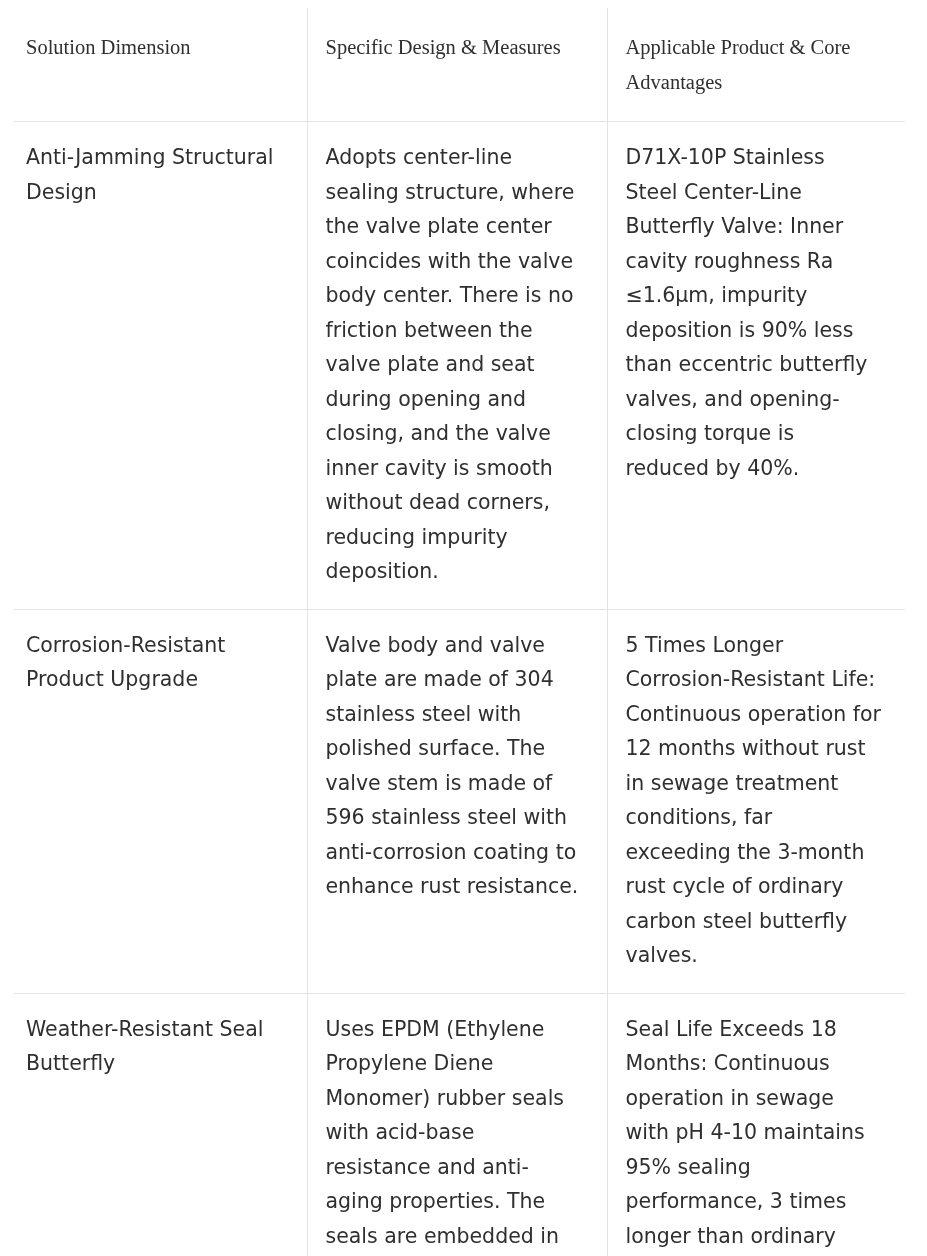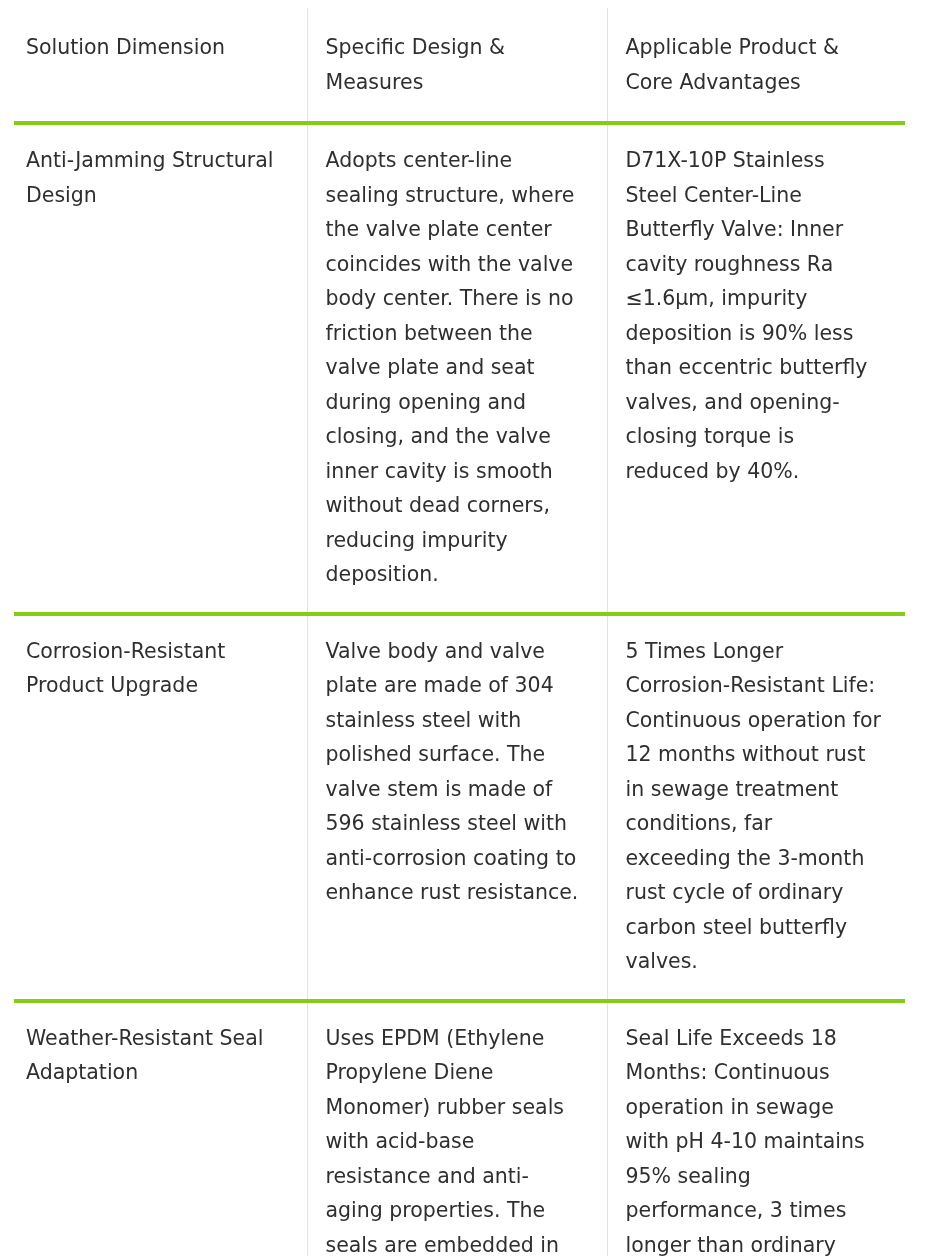--- a/index.html
+++ b/index.html
@@ -26,21 +26,21 @@
     margin-left: 14px;
     margin-top: 8px;
     table-layout: fixed;
   }
   table.spec-table col.c1 { width: 293px; }
   table.spec-table col.c2 { width: 300px; }
   table.spec-table col.c3 { width: 298px; }
 
   table.spec-table th,
   table.spec-table td {
-    border-top: 4px solid #84cc16;
+    border-top: 1px solid #84cc16;
     border-bottom: 1px solid #e3e3e3;
     border-right: 1px solid #e3e3e3;
     vertical-align: top;
     text-align: left;
     font-weight: normal;
     font-size: 20.5px;
     line-height: 34.5px;
     color: #2f2f2f;
     padding: 16px 22px 18px 18px;
   }
@@ -50,20 +50,21 @@
     padding-left: 12px;
   }
   table.spec-table th:last-child,
   table.spec-table td:last-child {
     border-right: none;
   }
   table.spec-table thead th {
     border-top: none;
     padding-top: 22px;
     padding-bottom: 22px;
+    font-family: Liberation Serif, serif;
   }
   table.spec-table tbody td {
     padding-top: 18px;
     padding-bottom: 20px;
   }
   table.spec-table tbody tr:last-child td {
     border-bottom: none;
   }
   .cell-text {
     display: block;
@@ -111,21 +112,21 @@
         </td>
         <td>
           <span class="cell-text">Valve body and valve plate are made of 304 stainless steel with polished surface. The valve stem is made of 596 stainless steel with anti-corrosion coating to enhance rust resistance.</span>
         </td>
         <td>
           <span class="cell-text">5 Times Longer Corrosion-Resistant Life: Continuous operation for 12 months without rust in sewage treatment conditions, far exceeding the 3-month rust cycle of ordinary carbon steel butterfly valves.</span>
         </td>
       </tr>
       <tr>
         <td>
-          <span class="cell-text">Weather-Resistant Seal Adaptation</span>
+          <span class="cell-text">Weather-Resistant Seal Butterfly</span>
         </td>
         <td>
           <span class="cell-text">Uses EPDM (Ethylene Propylene Diene Monomer) rubber seals with acid-base resistance and anti-aging properties. The seals are embedded in the valve body to avoid damage by impurities.</span>
         </td>
         <td>
           <span class="cell-text">Seal Life Exceeds 18 Months: Continuous operation in sewage with pH 4-10 maintains 95% sealing performance, 3 times longer than ordinary nitrile rubber.</span>
         </td>
       </tr>
     </tbody>
   </table>

